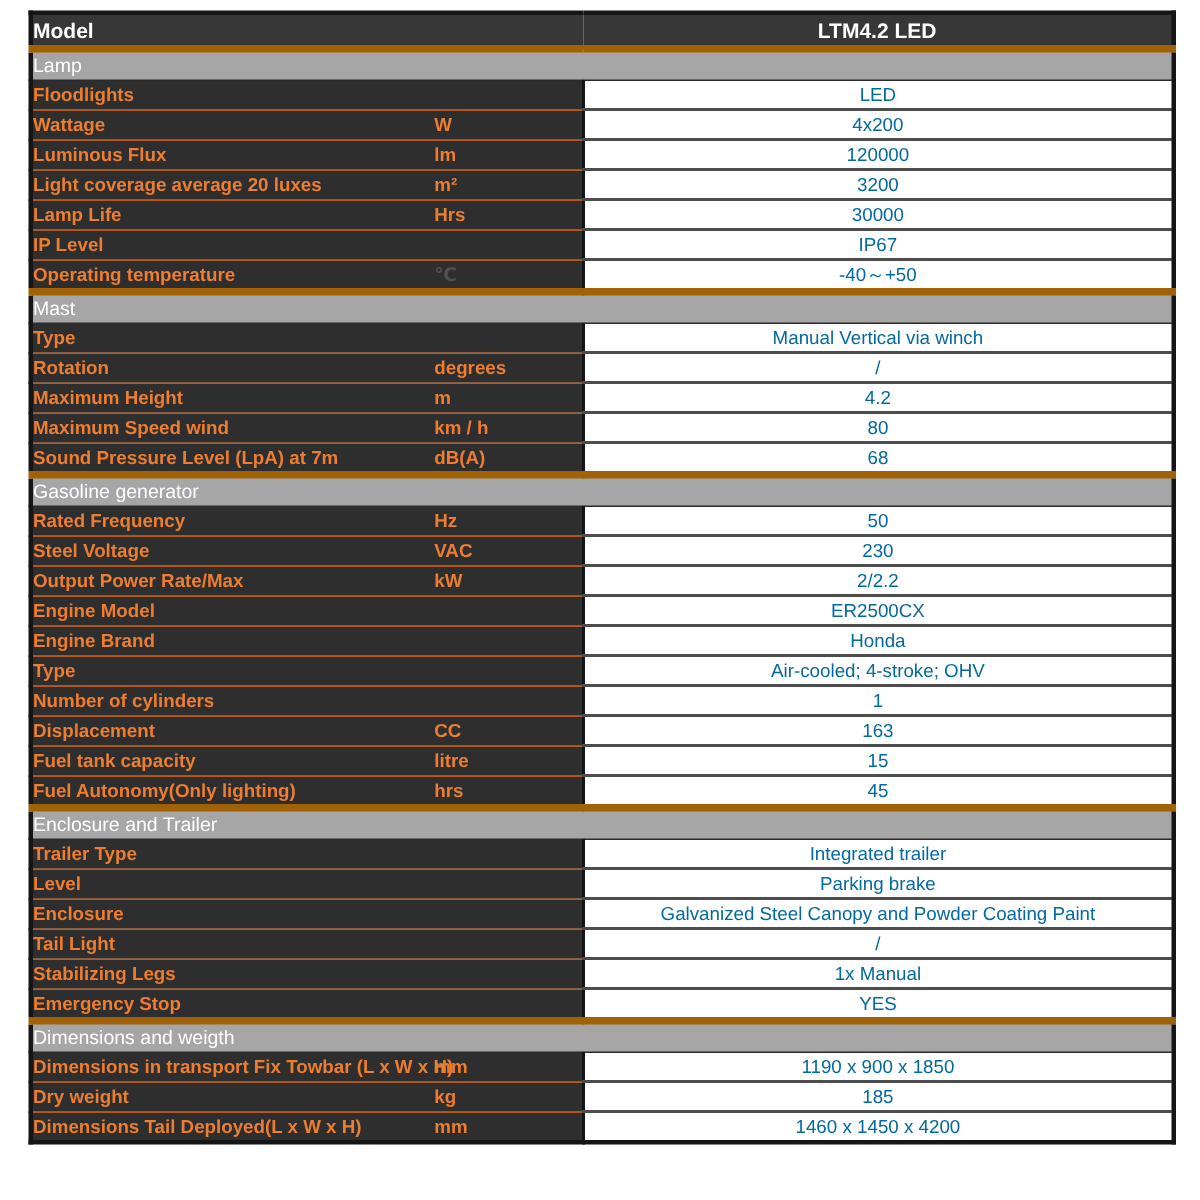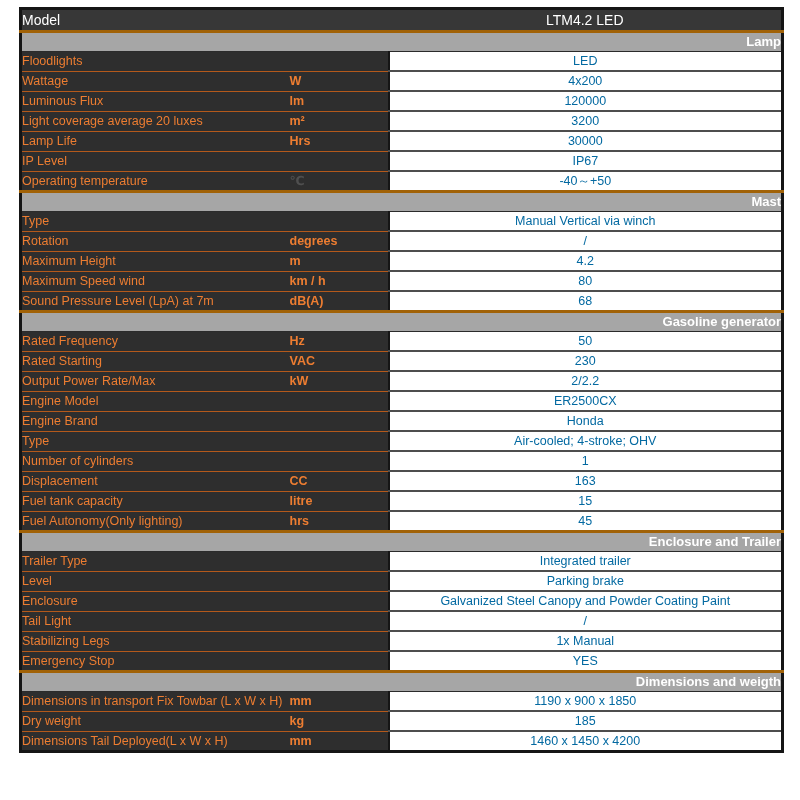--- a/index.html
+++ b/index.html
@@ -43,41 +43,41 @@
     white-space: nowrap;
     overflow: visible;
   }
   
   tr.model-row td {
     height: 20px;
     line-height: 20px;
     background: var(--header-bg);
     color: #ffffff;
     font-size: 14px;
-    font-weight: normal;
+    font-weight: bold;
     border-bottom: 1px solid #1c1c1c;
   }
   td.model-label { padding-left: 7px; text-align: left; }
   td.model-value { text-align: center; }
   
   td.section-title {
     background: var(--section-bg);
     color: var(--section-text);
     font-size: 13px;
-    font-weight: bold;
-    text-align: right;
-    border-top: 3px solid #a16207;
+    font-weight: normal;
+    text-align: left;
+    border-top: 5px solid #a16207;
     border-bottom: 1px solid #2b2b2b;
   }
   
   td.cell-label {
     background: var(--dark-bg);
     color: var(--accent);
     font-size: 12.5px;
-    font-weight: normal;
+    font-weight: bold;
     padding-left: 7px;
     border-bottom: 1px solid var(--accent-border);
   }
   td.cell-unit {
     background: var(--dark-bg);
     color: var(--accent);
     font-size: 12.5px;
     font-weight: bold;
     padding-left: 5px;
     border-bottom: 1px solid var(--accent-border);
@@ -192,21 +192,21 @@
     <td class="section-title" colspan="3">Gasoline generator</td>
   </tr>
 
   <tr class="data-row">
     <td class="cell-label">Rated Frequency</td>
     <td class="cell-unit">Hz</td>
     <td class="cell-value">50</td>
   </tr>
 
   <tr class="data-row">
-    <td class="cell-label">Rated Starting</td>
+    <td class="cell-label">Steel Voltage</td>
     <td class="cell-unit">VAC</td>
     <td class="cell-value">230</td>
   </tr>
 
   <tr class="data-row">
     <td class="cell-label">Output Power Rate/Max</td>
     <td class="cell-unit">kW</td>
     <td class="cell-value">2/2.2</td>
   </tr>
 

